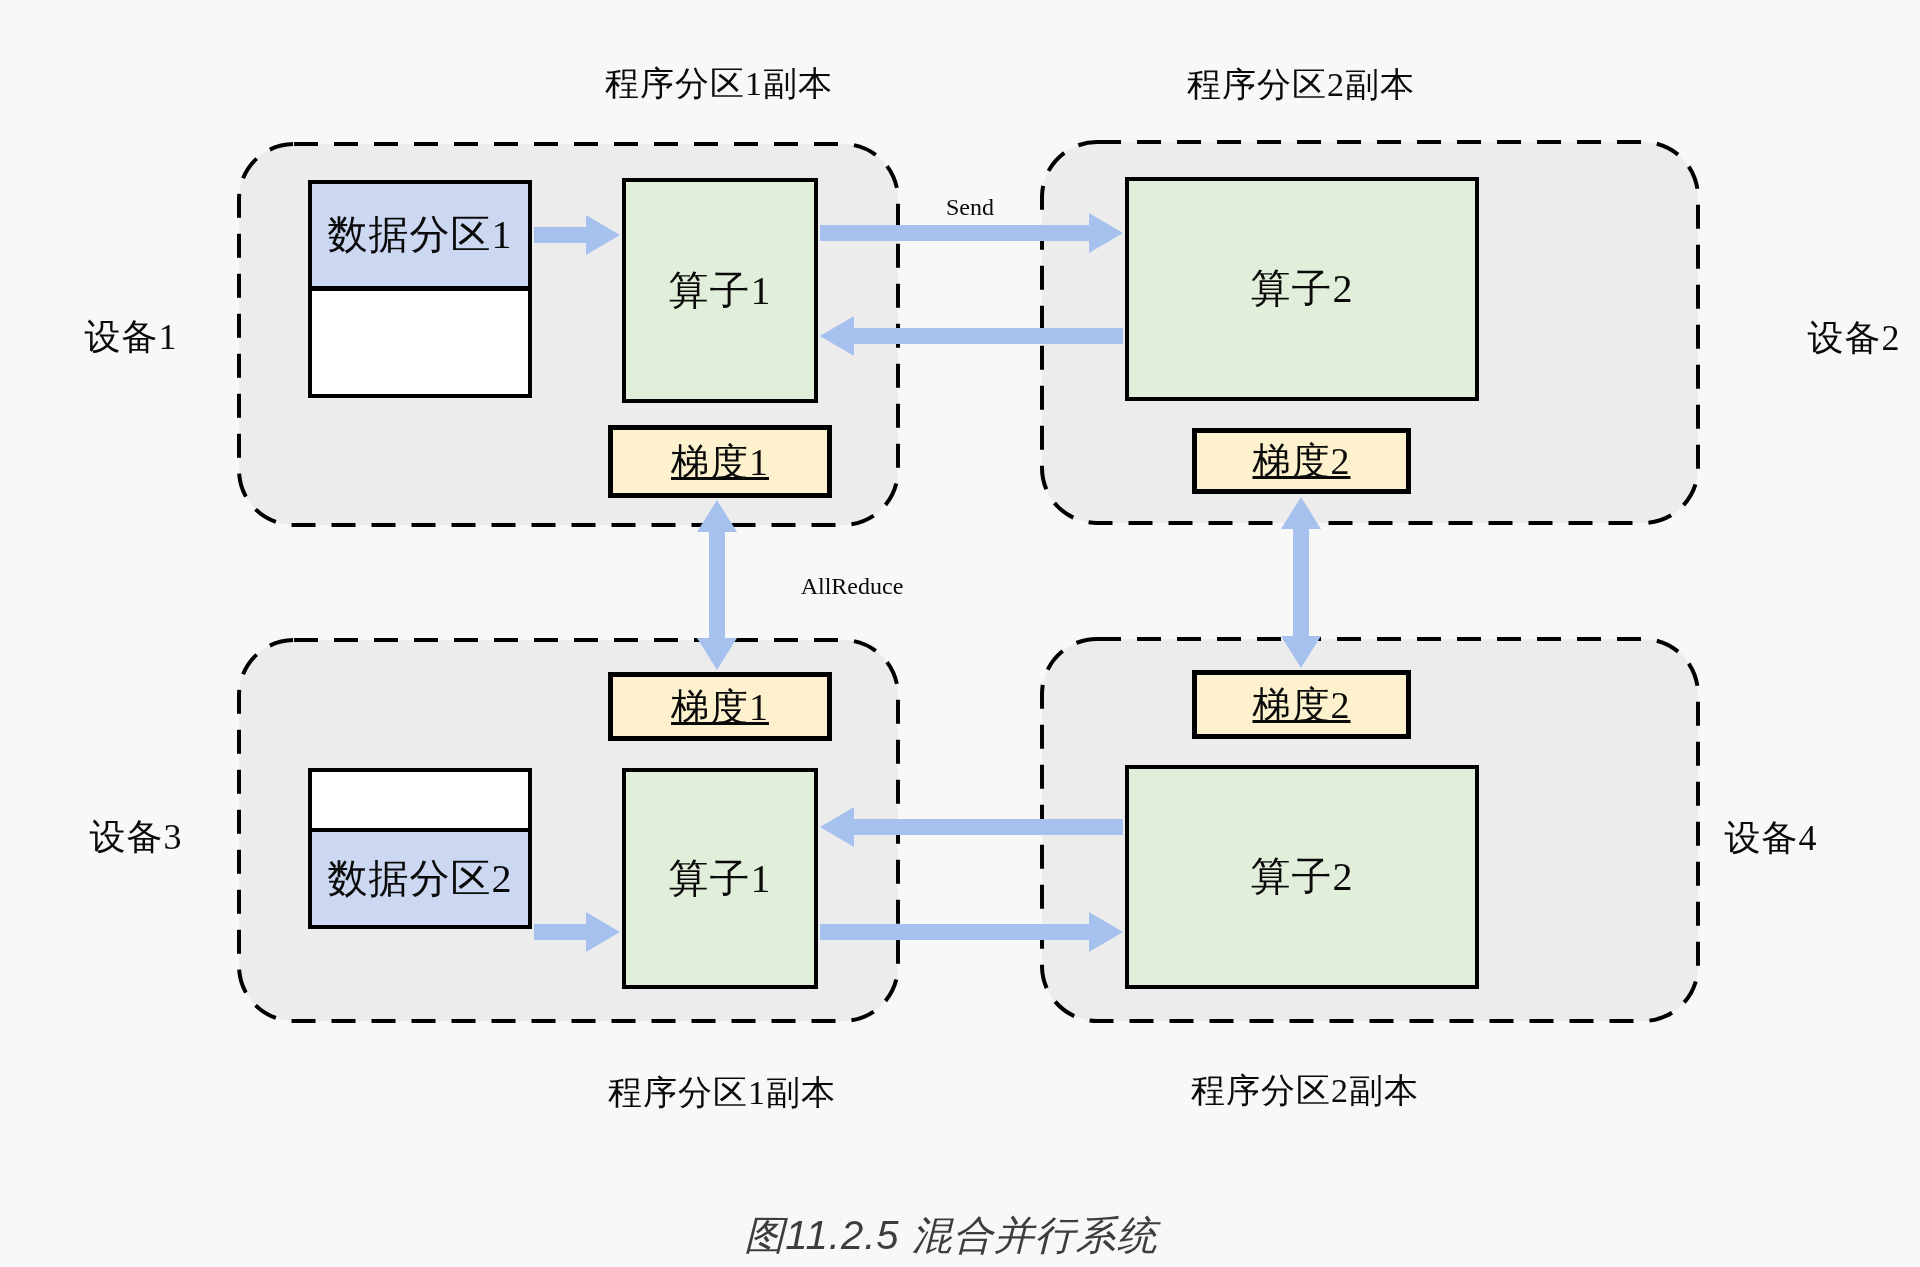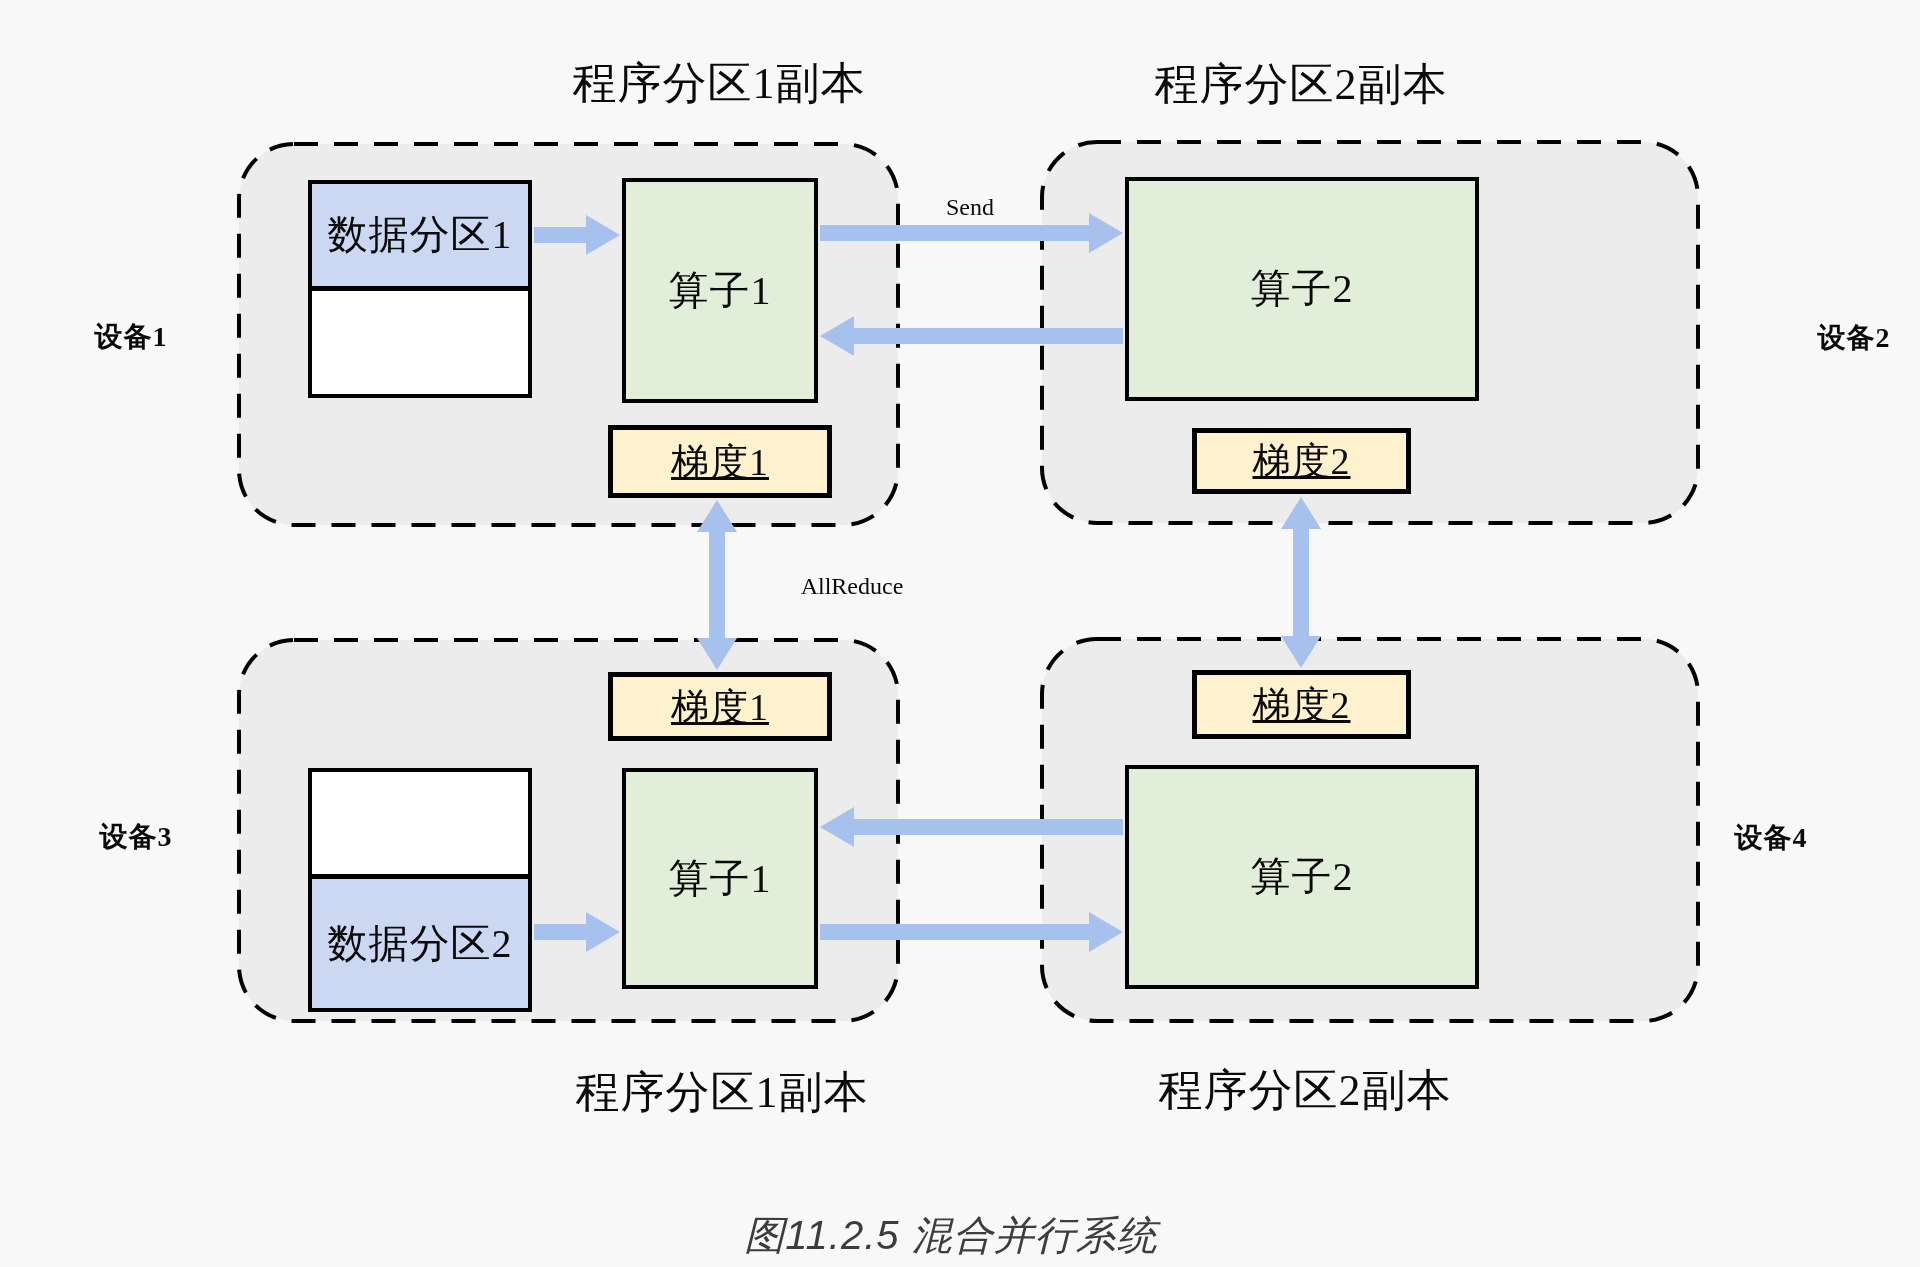--- a/index.html
+++ b/index.html
@@ -26,23 +26,23 @@
     position:absolute;box-sizing:border-box;border:4px solid var(--line);
     display:flex;align-items:center;justify-content:center;
     font-size:40px;line-height:1;letter-spacing:1px;
   }
   .box.data{background:var(--data-fill);}
   .box.blank{background:#ffffff;}
   .box.operator{background:var(--operator-fill);text-align:center;}
   .box.gradient{background:var(--gradient-fill);border-width:5px;font-size:38px;text-decoration:underline;}
   .lbl{
     position:absolute;transform:translate(-50%,-50%);
-    white-space:nowrap;font-size:44px;line-height:1;letter-spacing:1px;
+    white-space:nowrap;font-size:34px;line-height:1;letter-spacing:1px;
   }
-  .lbl.device{font-size:28px;font-weight:bold;}
+  .lbl.device{font-size:36px;}
   .lbl.latin{font-size:24px;letter-spacing:0;}
   .caption{
     position:absolute;transform:translate(-50%,-50%);white-space:nowrap;
     font-family:"Liberation Sans","DejaVu Sans",sans-serif;font-style:italic;
     font-size:40px;color:var(--caption-text);letter-spacing:1px;margin-top:32px;
   }
 </style>
 </head>
 <body>
 
@@ -83,21 +83,21 @@
   <div class="box data" style="left:308px;top:180px;width:224px;height:110px">数据分区1</div>
   <div class="box blank" style="left:308px;top:287px;width:224px;height:111px"></div>
   <div class="box operator" style="left:622px;top:178px;width:196px;height:225px">算子1</div>
   <div class="box gradient" style="left:608px;top:425px;width:224px;height:73px">梯度1</div>
 
   <div class="box operator" style="left:1125px;top:177px;width:354px;height:224px">算子2</div>
   <div class="box gradient" style="left:1192px;top:428px;width:219px;height:66px">梯度2</div>
 
   <div class="box gradient" style="left:608px;top:672px;width:224px;height:69px">梯度1</div>
   <div class="box blank" style="left:308px;top:768px;width:224px;height:110px"></div>
-  <div class="box data" style="left:308px;top:875px;width:224px;height:137px">数据分区2</div>
+  <div class="box data" style="left:308px;top:828px;width:224px;height:101px">数据分区2</div>
   <div class="box operator" style="left:622px;top:768px;width:196px;height:221px">算子1</div>
 
   <div class="box gradient" style="left:1192px;top:670px;width:219px;height:69px">梯度2</div>
   <div class="box operator" style="left:1125px;top:765px;width:354px;height:224px">算子2</div>
 
   <div class="lbl latin" style="left:970px;top:207px">Send</div>
   <div class="lbl latin" style="left:852px;top:586px">AllReduce</div>
 
   <div class="caption" style="left:951px;top:1203px">图11.2.5 混合并行系统</div>
 

